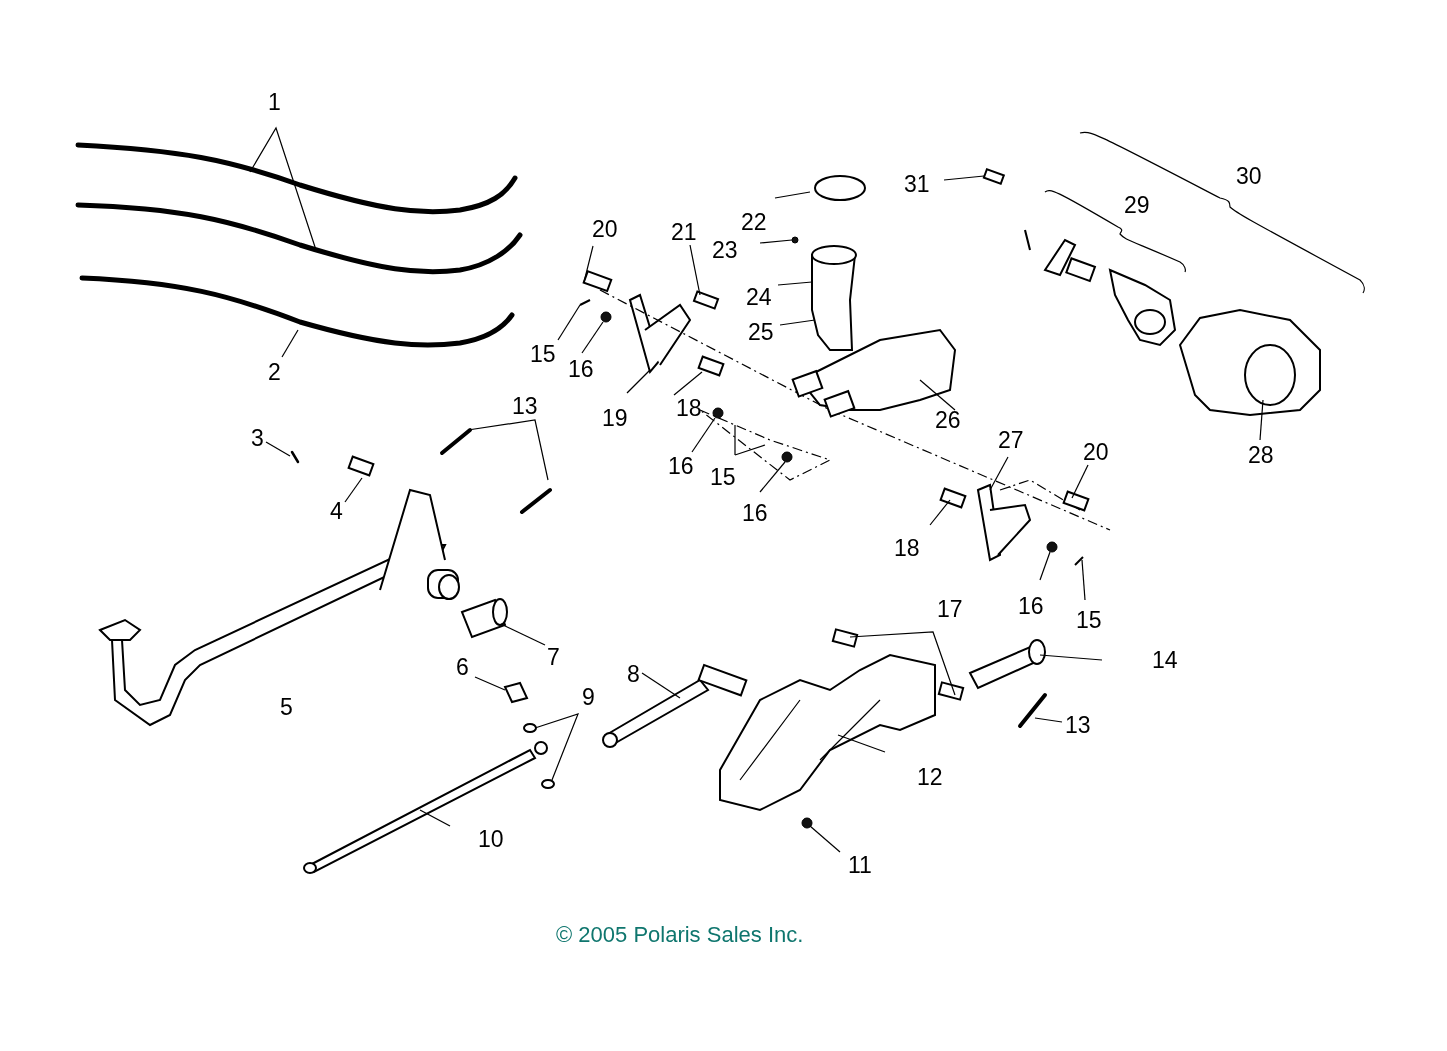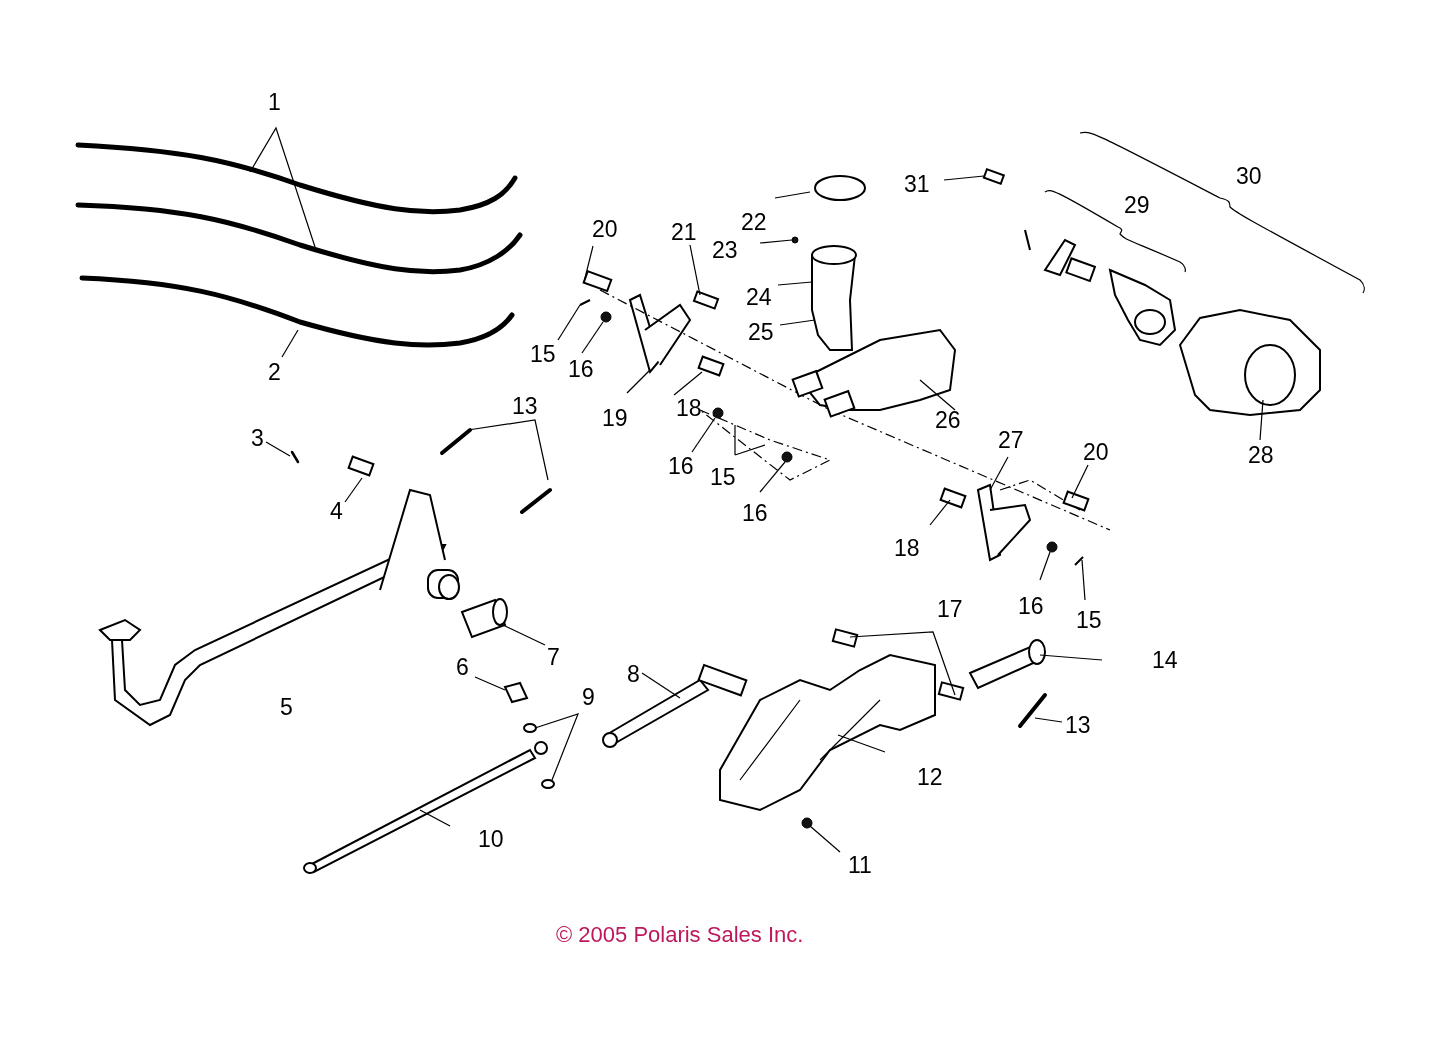--- a/index.html
+++ b/index.html
@@ -4,21 +4,21 @@
 <style>
   html, body { margin:0; padding:0; background:#ffffff; }
   body { width:1447px; height:1051px; position:relative; overflow:hidden; font-family:"Liberation Sans", sans-serif; }
   #diagram { position:absolute; left:0; top:0; width:1447px; height:1051px; }
   .lbl { font-family:"Liberation Sans", sans-serif; font-size:23px; fill:#000; }
   .leader { stroke:#000; stroke-width:1.2; fill:none; }
   .part { stroke:#000; stroke-width:2; fill:#fff; }
   .thick { stroke:#000; stroke-width:5; fill:none; stroke-linecap:round; }
   .dash { stroke:#000; stroke-width:1.2; fill:none; stroke-dasharray:10 4 2 4; }
   .solid { fill:#111; stroke:#000; }
-  #copyright { position:absolute; left:556px; top:922px; font-size:22px; color:#be185d; font-family:"Liberation Sans", sans-serif; }
+  #copyright { position:absolute; left:556px; top:922px; font-size:22px; color:#0f766e; font-family:"Liberation Sans", sans-serif; }
 </style>
 </head>
 <body>
 
 <svg id="diagram" viewBox="0 0 1447 1051" xmlns="http://www.w3.org/2000/svg">
 
   <g>
     <path class="thick" d="M78 145 C180 150 230 160 300 185 C380 210 420 215 460 210 C490 205 505 195 515 178"></path>
     <path class="thick" d="M78 205 C180 208 230 220 300 245 C380 270 420 275 460 270 C490 265 510 250 520 235"></path>
     <path class="thick" d="M82 278 C180 282 230 295 300 322 C380 345 420 348 460 343 C490 338 505 325 512 315"></path>

